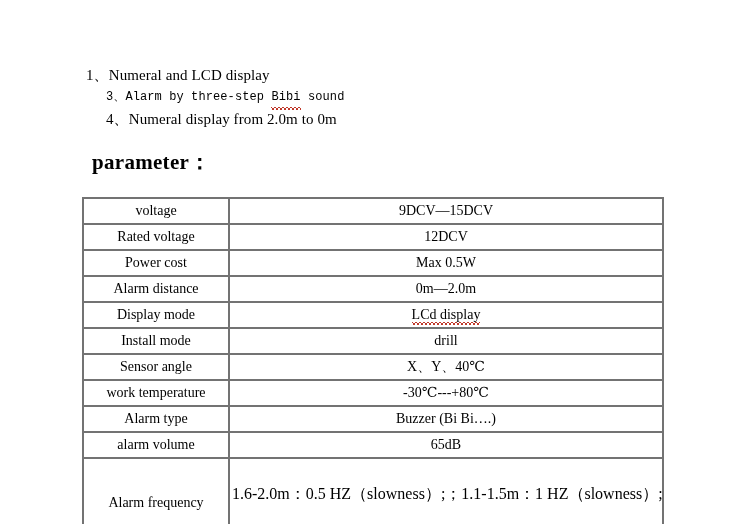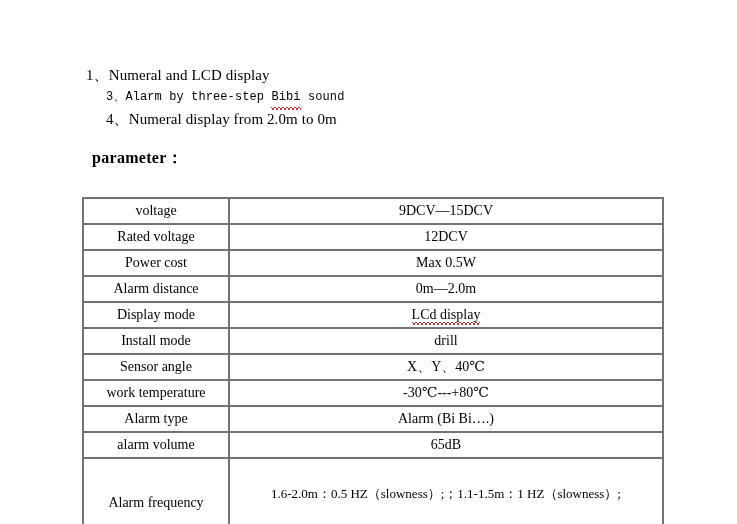--- a/index.html
+++ b/index.html
@@ -54,21 +54,21 @@
     background-repeat: repeat-x;
   }
 
   
   .section-heading {
     position: absolute;
     left: 92px;
     top: 148px;
     font-family: "Liberation Serif", "DejaVu Serif", serif;
     font-weight: bold;
-    font-size: 16px;
+    font-size: 21px;
     letter-spacing: 0.3px;
   }
 
   
   .param-table {
     position: absolute;
     left: 82px;
     top: 197px;
     width: 570px;
     border-collapse: collapse;
@@ -89,21 +89,21 @@
   }
   .param-table td.value-cell {
     width: 428px;
   }
   .param-table tr.tall td {
     height: 46px;
   }
   .freq-line {
     display: block;
     white-space: pre;
-    font-size: 13px;
+    font-size: 16px;
     line-height: 19px;
     margin-top: 24px;
   }
   .freq-line.l2 { padding-left: 22px; }
 </style>
 </head>
 <body>
 
 <div class="intro">
 
@@ -158,21 +158,21 @@
       <td class="value-cell">X、Y、40℃</td>
     </tr>
 
     <tr>
       <td class="label-cell">work temperature</td>
       <td class="value-cell">-30℃---+80℃</td>
     </tr>
 
     <tr>
       <td class="label-cell">Alarm type</td>
-      <td class="value-cell">Alarm (Bi Bi….)</td>
+      <td class="value-cell">Buzzer (Bi Bi….)</td>
     </tr>
 
     <tr>
       <td class="label-cell">alarm volume</td>
       <td class="value-cell">65dB</td>
     </tr>
 
     <tr class="tall">
       <td class="label-cell">Alarm frequency</td>
       <td class="value-cell">

